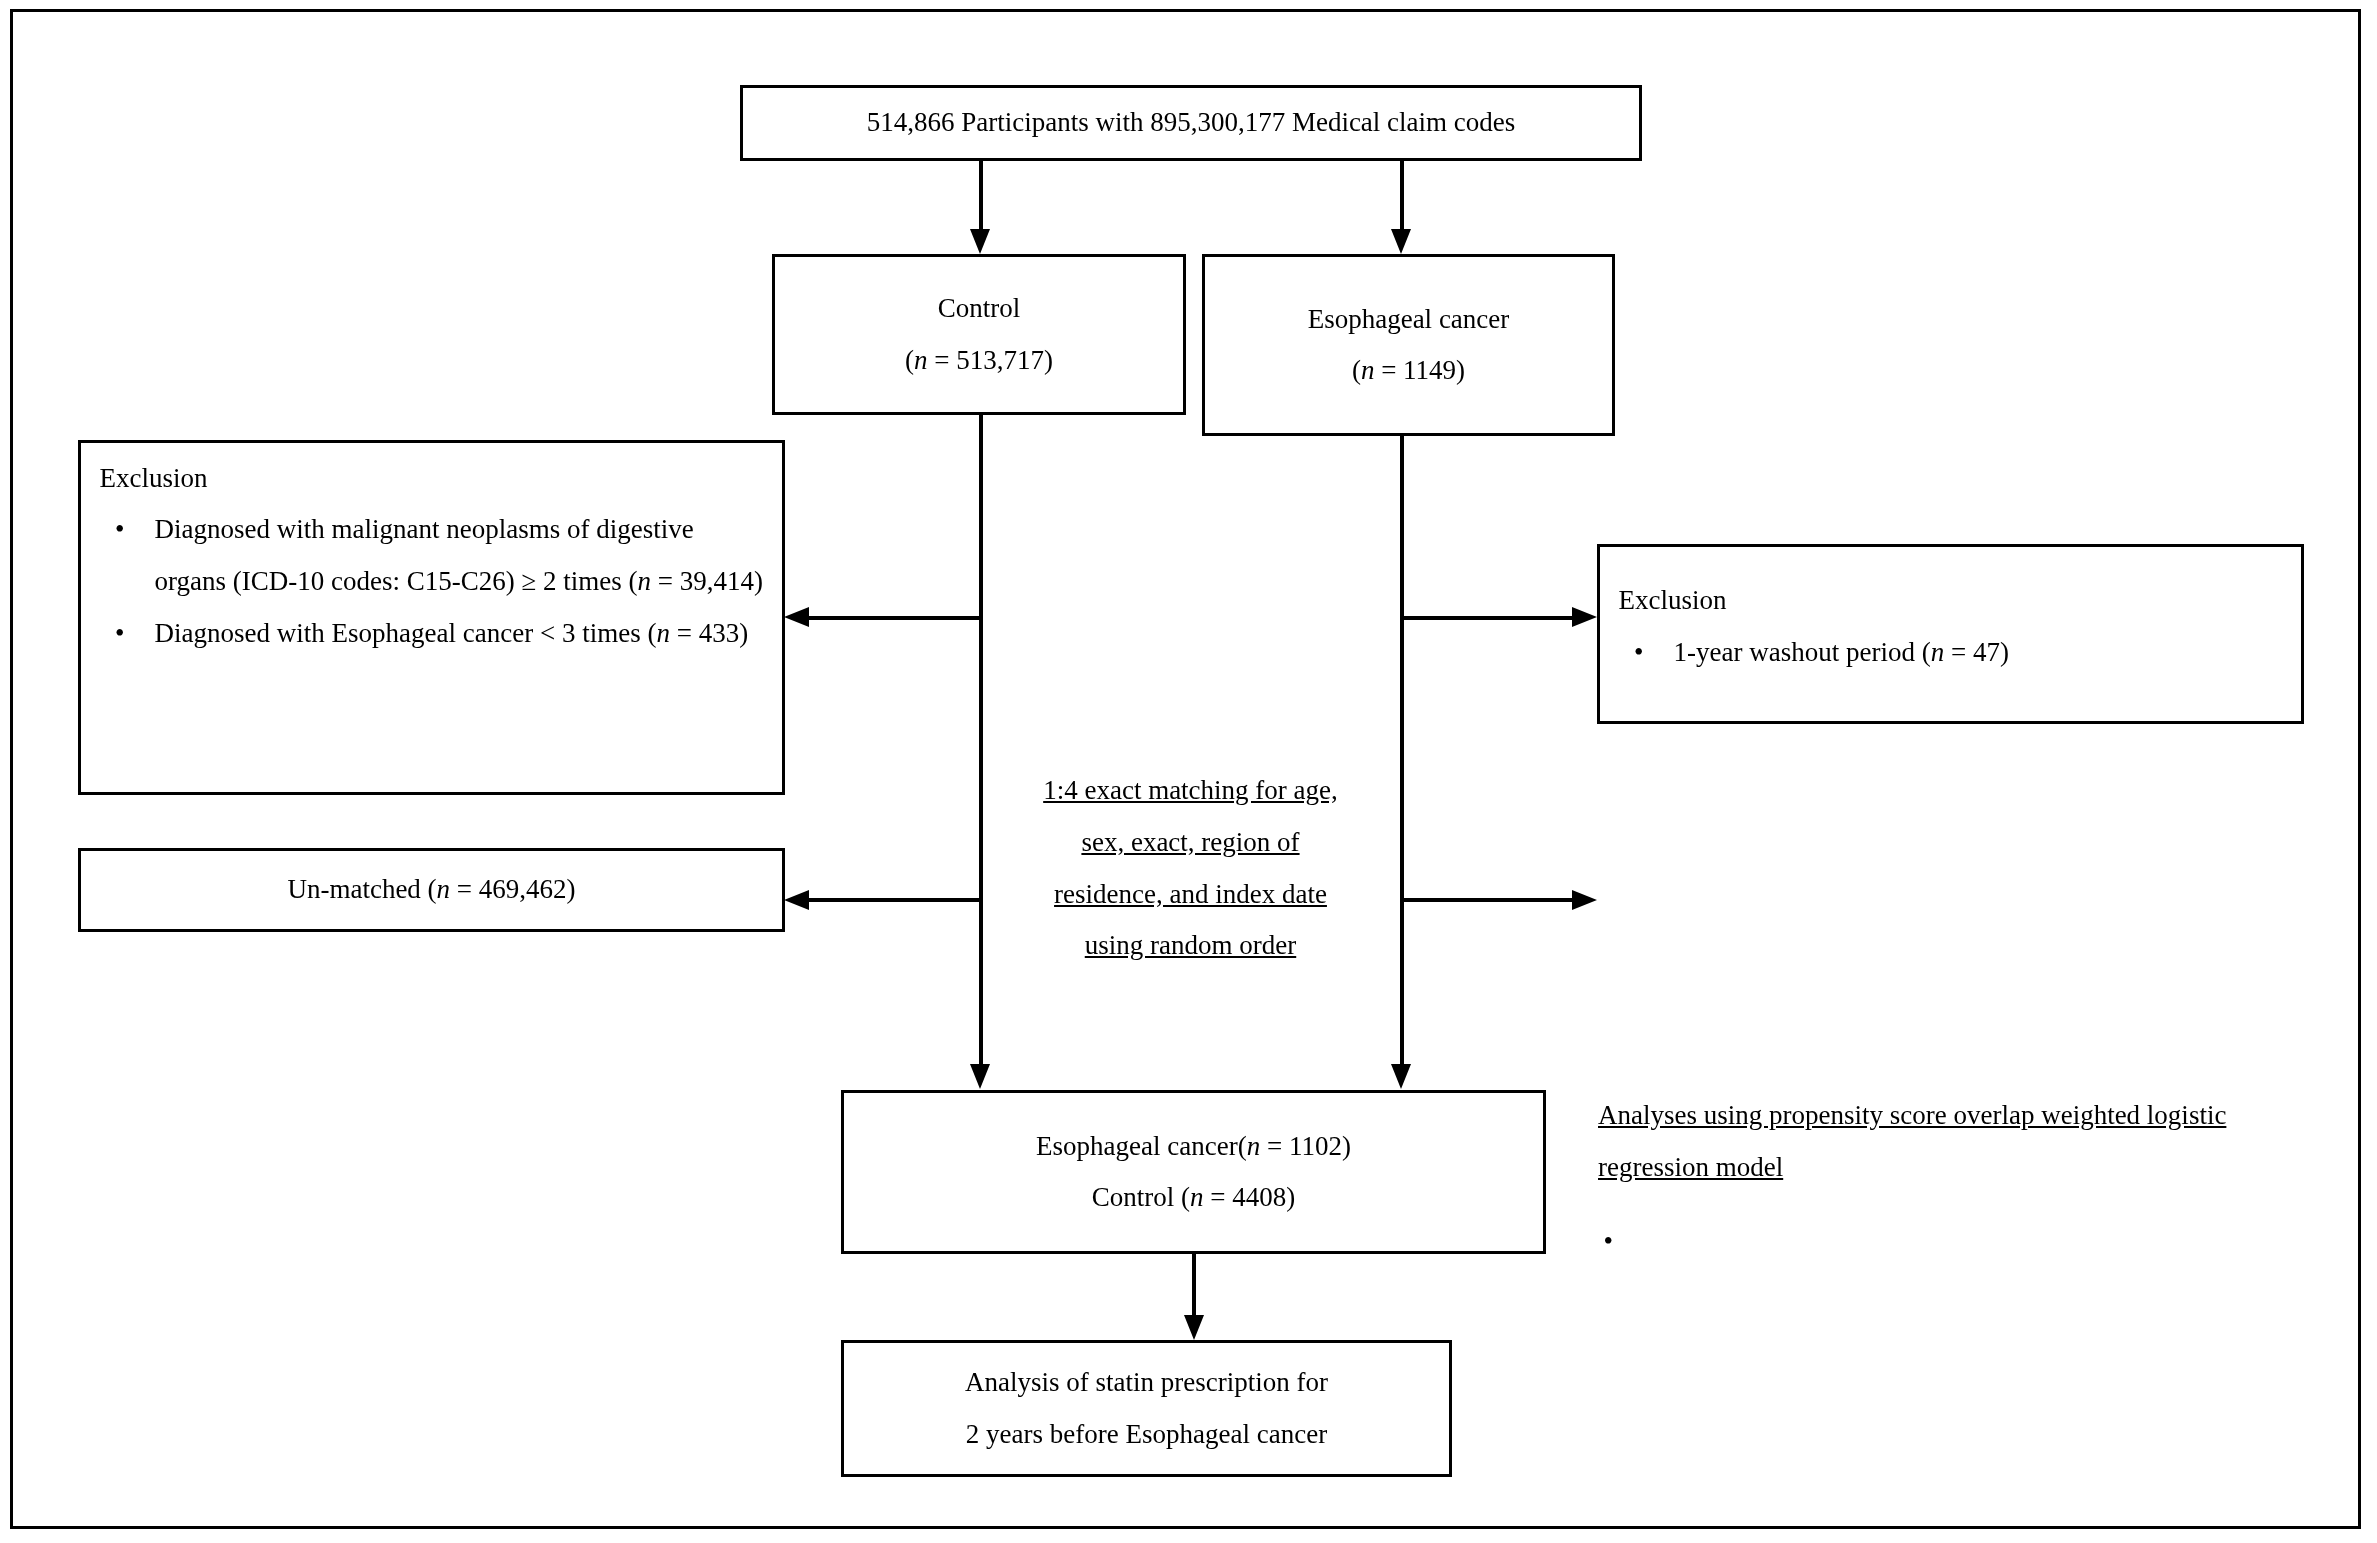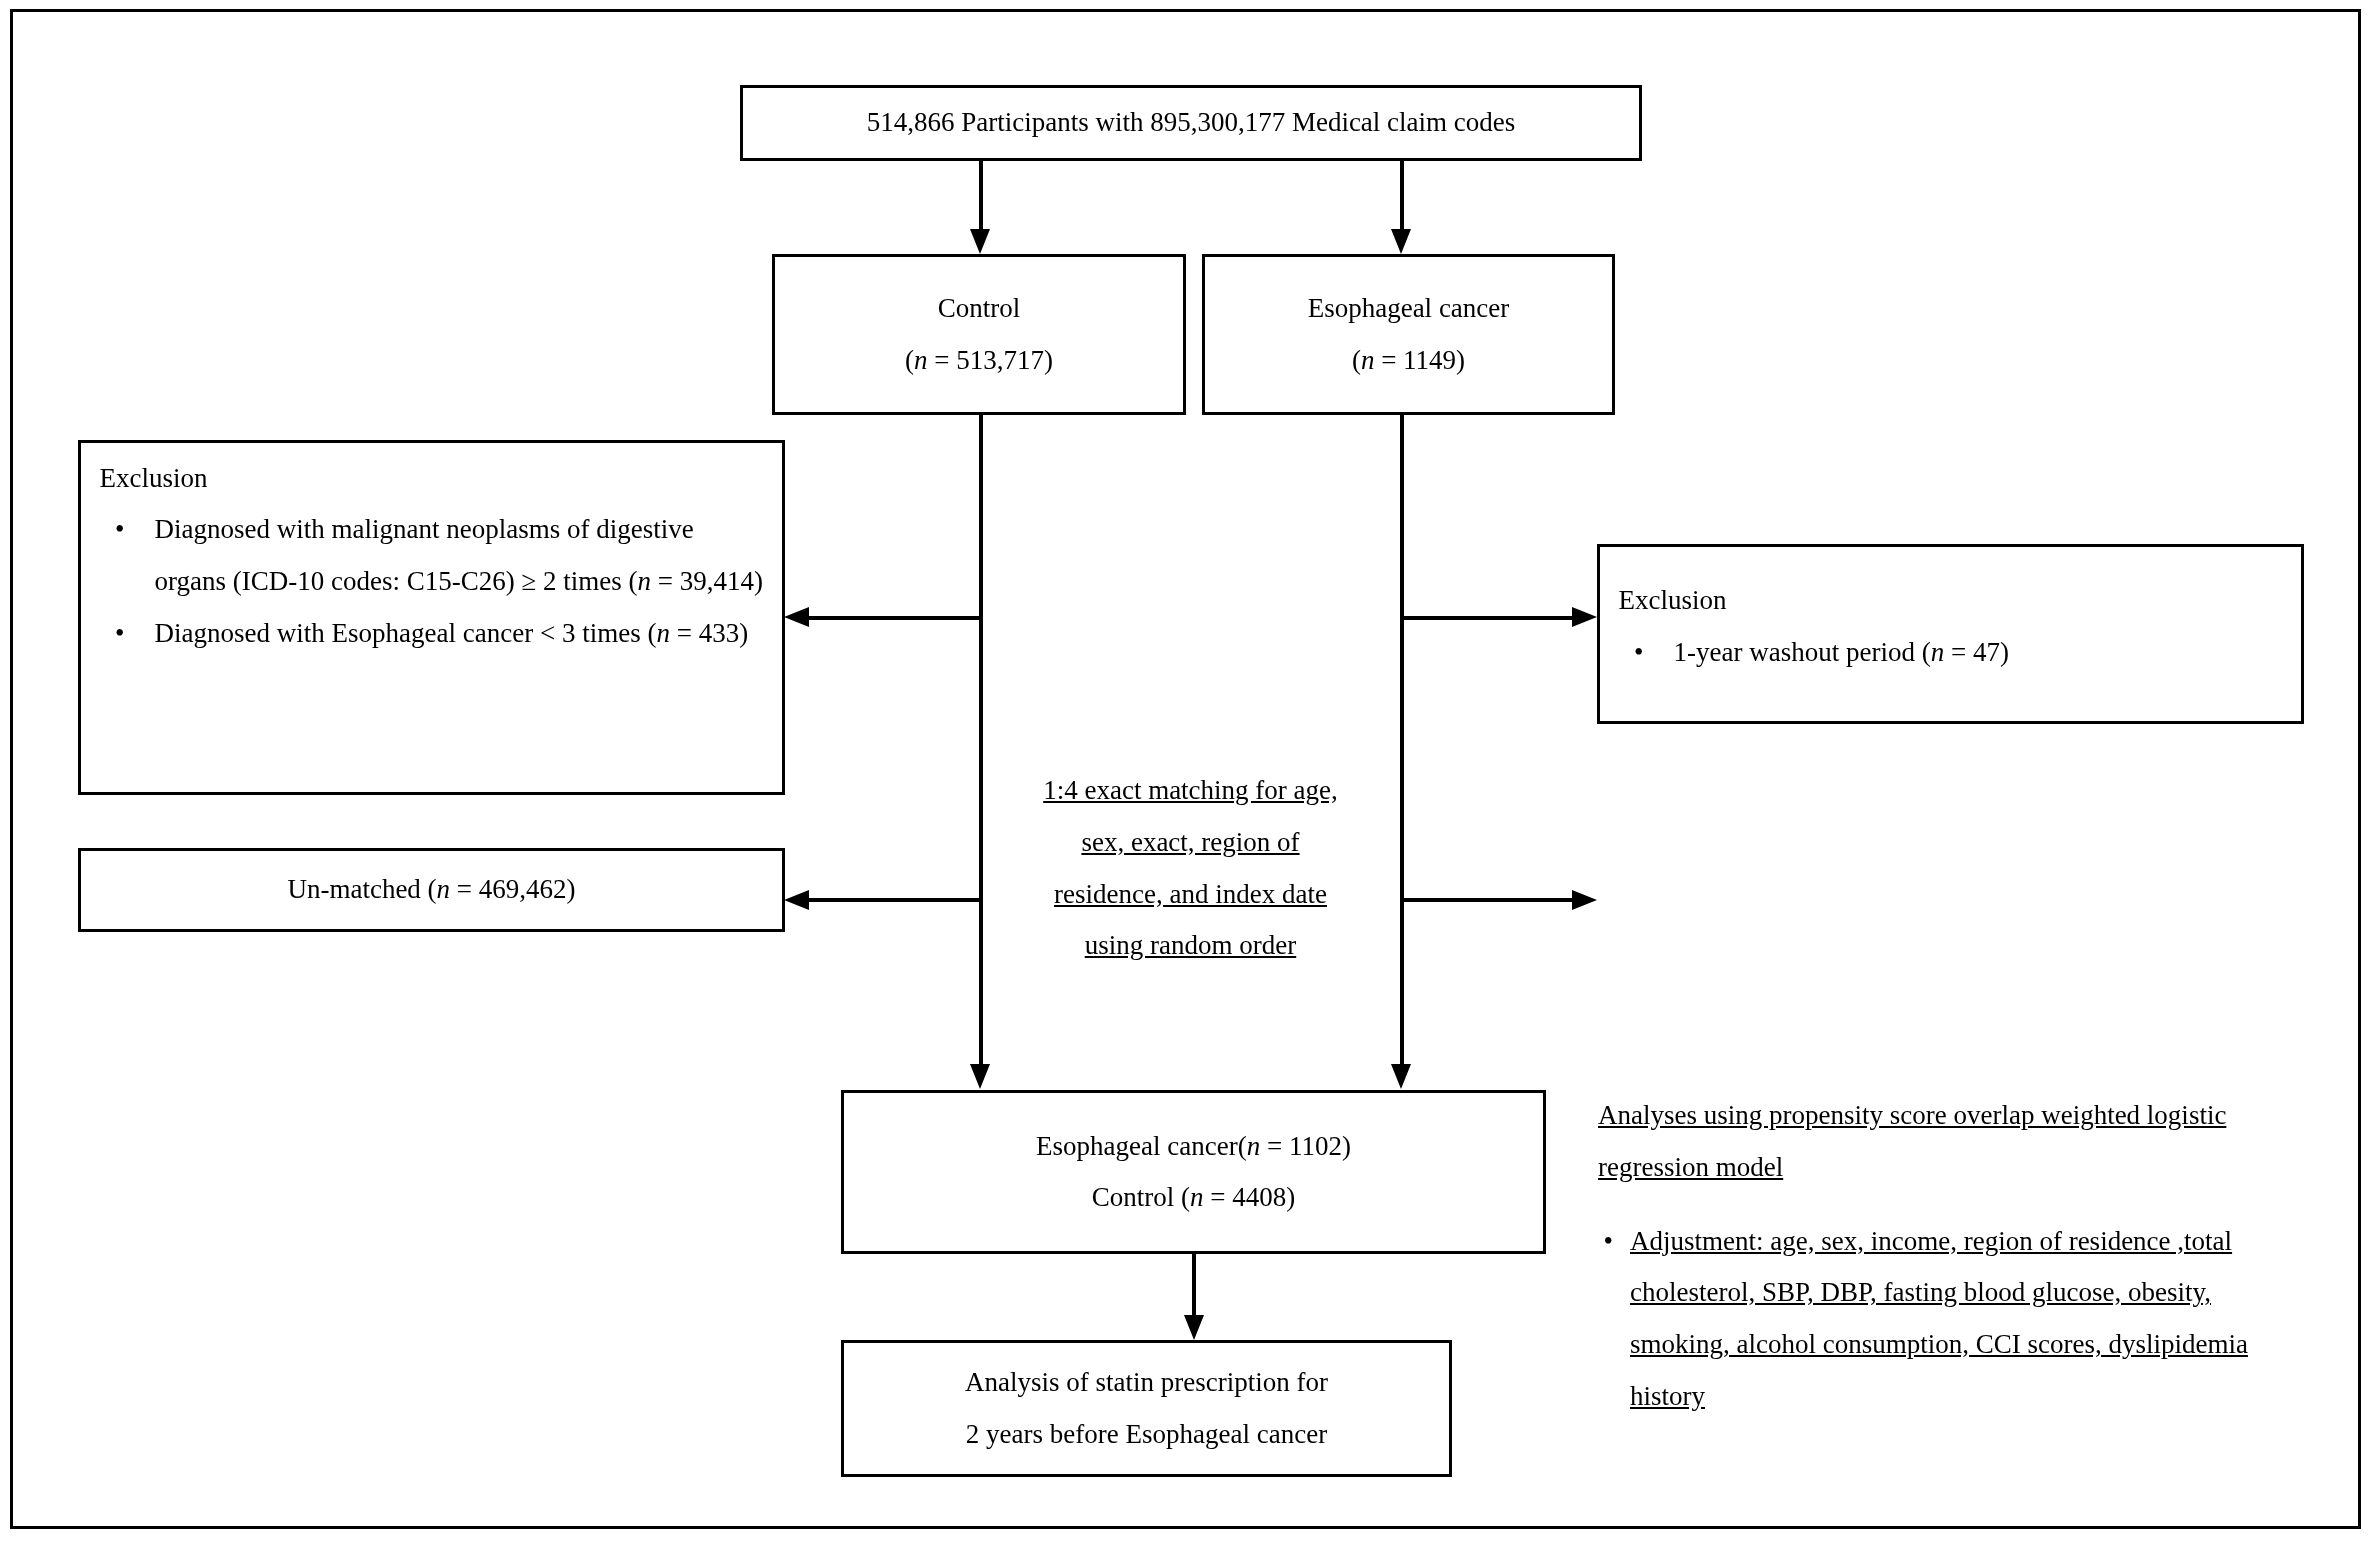--- a/index.html
+++ b/index.html
@@ -139,21 +139,21 @@
   <div class="arrow-down" style="left:970px; top:229px;"></div>
 
   <div class="vline" style="left:1400px; top:161px; height:70px;"></div>
   <div class="arrow-down" style="left:1391px; top:229px;"></div>
 
   <div class="box center" style="left:772px; top:254px; width:414px; height:161px;">
     <div class="line">Control</div>
     <div class="line"><span>(</span><em class="n">n</em><span> = 513,717)</span></div>
   </div>
 
-  <div class="box center" style="left:1202px; top:254px; width:413px; height:161px;">
+  <div class="box center" style="left:1202px; top:254px; width:413px; height:182px;">
     <div class="line">Esophageal cancer</div>
     <div class="line"><span>(</span><em class="n">n</em><span> = 1149)</span></div>
   </div>
 
   <div class="vline" style="left:979px; top:415px; height:651px;"></div>
   <div class="arrow-down" style="left:970px; top:1064px;"></div>
 
   <div class="vline" style="left:1400px; top:415px; height:651px;"></div>
   <div class="arrow-down" style="left:1391px; top:1064px;"></div>
 
@@ -221,19 +221,18 @@
     <div class="line">Analysis of statin prescription for</div>
     <div class="line">2 years before Esophageal cancer</div>
   </div>
 
   <div class="textblock" style="left:1598px; top:1090px; width:710px;text-decoration:underline;">
     <div>Analyses using propensity score overlap weighted logistic</div>
     <div>regression model</div>
     <ul class="bullets small-dot" style="margin-top:22px;">
       <li style="padding-left:32px;">
         <span class="dot">•</span>
-        <span>Adjustment: age, sex, income, region of residence ,total cholesterol, SBP, DBP, fasting blood glucose, obesity, smoking, alcohol consumption, CCI scores, dyslipidemia history</span>
       </li>
     </ul>
   </div>
 
 </div>
 
 
 </body></html>

